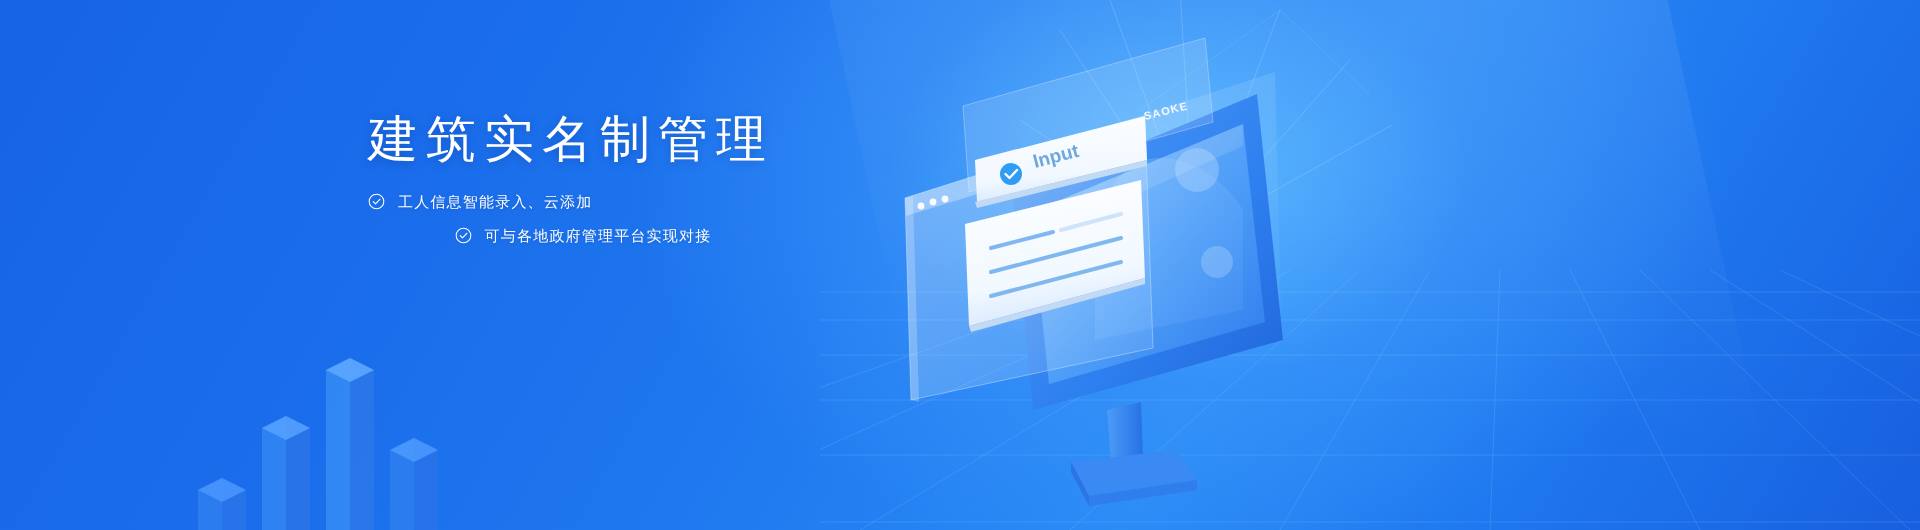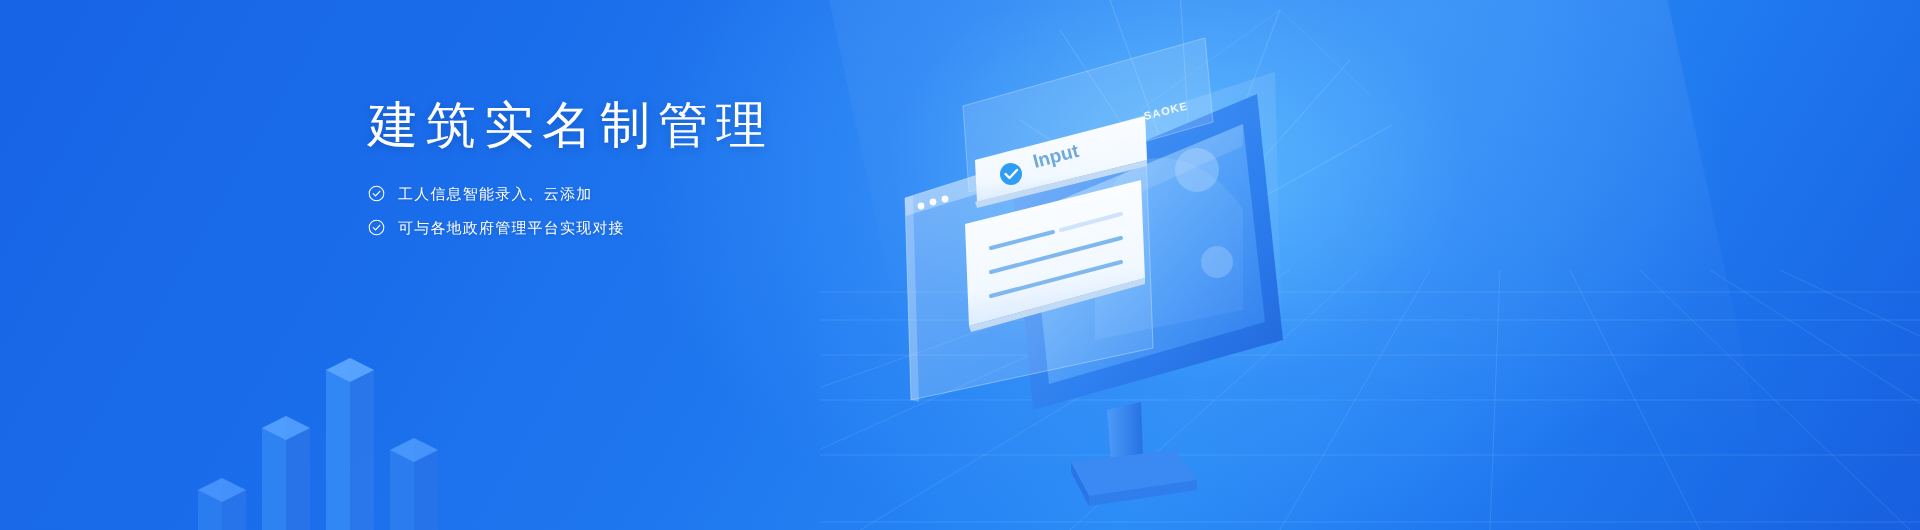--- a/index.html
+++ b/index.html
@@ -30,34 +30,34 @@
   
   .rays{ position:absolute; left:980px; top:0px; width:420px; height:300px; pointer-events:none; opacity:.55;}
 
   
   .iso-bars{ position:absolute; left:150px; bottom:0; width:300px; height:230px; pointer-events:none; }
 
   
   .monitor-wrap{ position:absolute; left:845px; top:10px; width:620px; height:520px; }
 
   
-  .copy{ position:absolute; left:368px; top:96px; width:430px; }
+  .copy{ position:absolute; left:368px; top:110px; width:430px; }
   .headline-1{
     font-size:50px; line-height:1.18; color:#ffffff; letter-spacing:8px;
     font-weight:400; text-shadow:0 2px 8px rgba(10,50,140,.35);
     white-space:nowrap;
   }
   .headline-2{
     font-size:56px; line-height:1.18; color:#ffffff; letter-spacing:7px;
     font-weight:700; margin-top:6px; text-shadow:0 3px 10px rgba(8,44,130,.45);
     white-space:nowrap;
   }
-  .bullets{ margin-top:30px; }
+  .bullets{ margin-top:24px; }
   .bullet{ display:flex; align-items:center; margin-bottom:17px; }
-  .bullet:last-child{ margin-bottom:0; }
+  .bullet:last-child{ margin-bottom:0;justify-content:center; }
   .check-icon{ width:17px; height:17px; flex:0 0 17px; margin-right:13px; display:block; }
   .bullet-text{
     font-size:15px; color:#ffffff; letter-spacing:1.2px; line-height:1;
     white-space:nowrap; text-shadow:0 1px 3px rgba(10,50,140,.25);
   }
 
   
   .browser-dot{ fill:#ffffff; }
 </style>
 </head>

